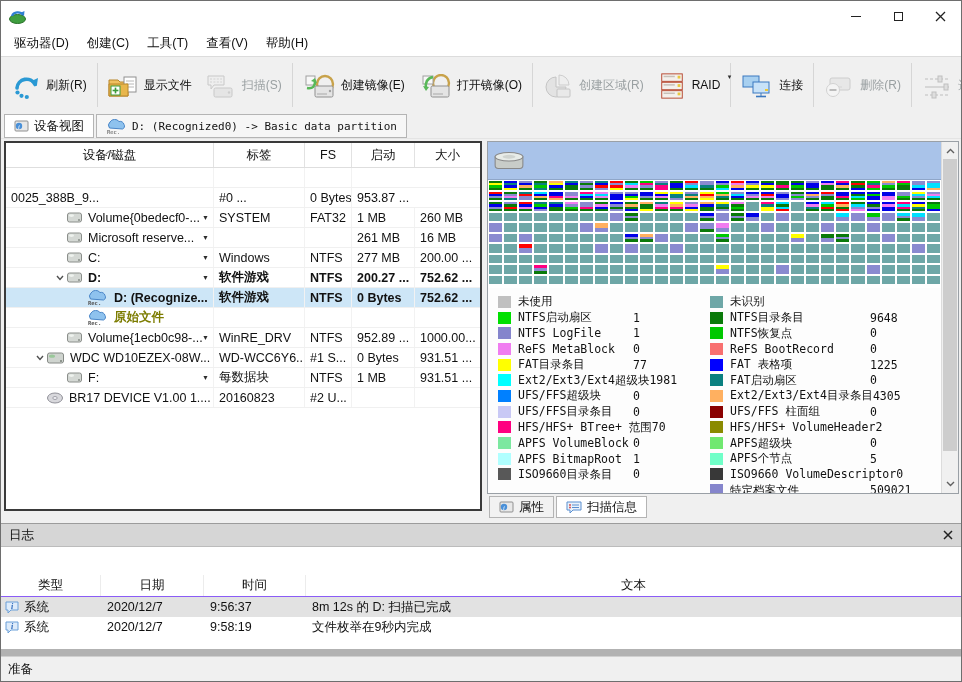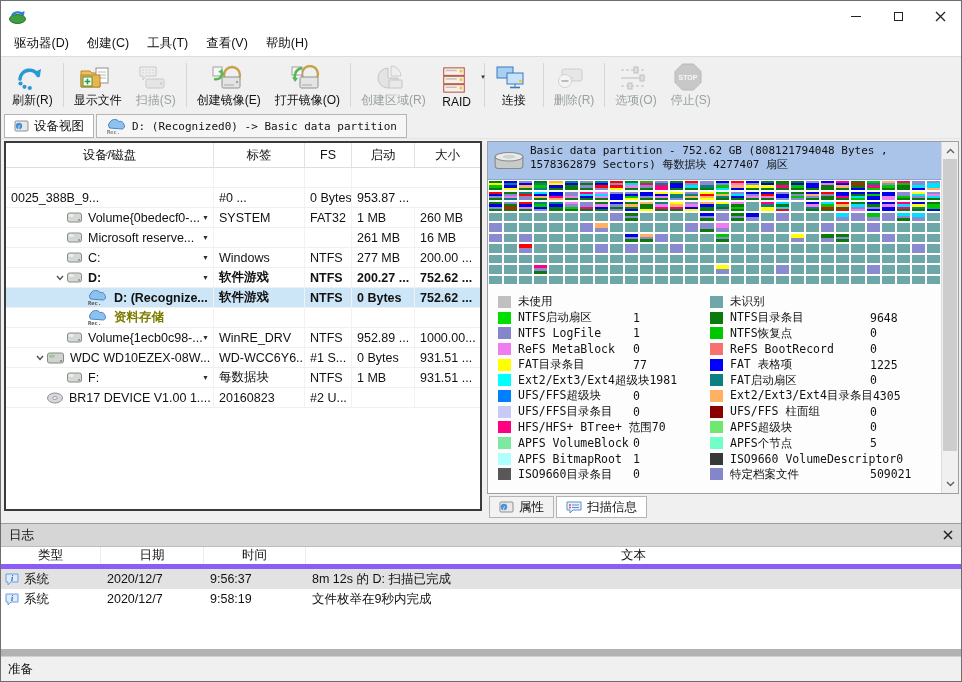--- a/index.html
+++ b/index.html
@@ -15,21 +15,21 @@
   .wbtn { width:42px; height:30px; display:flex; align-items:center; justify-content:center; cursor:default; }
   .glyph-min { width:10px; height:1px; background:#222; display:block; }
   .glyph-max { width:9px; height:9px; border:1px solid #222; display:block; }
 
   
   .menubar { height:25px; display:flex; align-items:center; padding-left:4px; background:#fff; }
   .menu-item { padding:3px 9px; }
 
   
   .toolbar { height:57px; background:#f0f0f0; border-top:1px solid #dcdcdc; display:flex; align-items:center; padding-left:4px; }
-  .tbtn { position:relative; display:flex; flex-direction:column; align-items:center; justify-content:flex-end; height:52px; padding:2px 7px; font-size:12px; white-space:nowrap; }
+  .tbtn { position:relative; display:flex; align-items:center; justify-content:flex-end; height:52px; padding:2px 7px; font-size:12px; white-space:nowrap; }
   .tbtn .ticon { height:30px; display:flex; align-items:flex-end; justify-content:center; margin-bottom:1px; }
   .tbtn.disabled { color:#9aa0a2; }
   .tbtn.disabled .ticon { filter:grayscale(1) opacity(.55); }
   .tbtn .dd-arrow { position:absolute; right:-4px; top:14px; font-size:7px; color:#303030; }
   .tsep { width:1px; height:44px; background:#d6d6d6; margin:0 3px; flex:none; }
 
   
   .tabbar { height:26px; background:#f0f0f0; display:flex; align-items:flex-end; padding-left:3px; border-bottom:1px solid #e4e4e4; }
   .vtab { height:24px; display:flex; align-items:center; gap:5px; padding:0 9px; border:1px solid #b4b4b4; background:#f6f6f6; margin-right:2px; white-space:nowrap; }
   .vtab.active { background:#fff; }
@@ -77,21 +77,21 @@
 
   .rp-tabs { position:absolute; left:488px; top:357px; display:flex; gap:2px; }
   .rtab { height:22px; display:flex; align-items:center; gap:5px; padding:0 9px; border:1px solid #b4b4b4; background:#f2f2f2; white-space:nowrap; }
   .rtab.active { background:#fff; }
 
   
   .hsplit { height:6px; background:#f0f0f0; }
   .log { position:relative; height:126px; background:#fff; border-top:1px solid #9c9c9c; }
   .log-title { height:23px; background:#d6d6d6; border-bottom:1px solid #bcbcbc; display:flex; align-items:center; padding:0 8px; }
   .log-close { margin-left:auto; display:flex; }
-  .log-head { height:22px; display:grid; grid-template-columns:100px 103px 102px 1fr; border-bottom:5px solid #8b5cf6; }
+  .log-head { height:22px; display:grid; grid-template-columns:100px 103px 102px 1fr; border-bottom:1px solid #8b5cf6;margin-top:28px; }
   .log-head .hc { display:flex; align-items:center; justify-content:center; border-right:1px solid #ececec; }
   .log-head .hc:last-child { border-right:none; }
   .log-row { height:20px; display:grid; grid-template-columns:100px 103px 102px 1fr; align-items:center; }
   .log-row.selected { background:#e2e2e2; }
   .log-row .c { display:flex; align-items:center; overflow:hidden; white-space:nowrap; padding-left:6px; }
   .log-row .c.type { padding-left:4px; gap:5px; }
 
   .gstrip { height:7px; background:#b2b2b2; }
   .statusbar { height:25px; background:#f0f0f0; border-top:1px solid #d0d0d0; display:flex; align-items:center; padding-left:7px; }
 </style>
@@ -452,21 +452,21 @@
           <div class="trow bold olive">
             <div class="c name">
               <span class="pad" style="width: 66px;"></span>
               <span class="chevspace"></span>
               <span class="ticon">
                 <svg width="21" height="15" viewBox="0 0 21 15">
                   <path d="M3.5 9a4.5 4.5 0 0 1 .5-6A5.5 5.5 0 0 1 13 2.5a4 4 0 0 1 5 3 3 3 0 0 1-1.5 4.5z" fill="#8ec2ee" stroke="#4a86c8"></path>
                   <text x="1" y="14.5" font-size="5.5" fill="#555" font-family="monospace">Rec.</text>
                 </svg>
               </span>
-              <span class="ttext">资料存储</span>
+              <span class="ttext">原始文件</span>
             </div>
             <div class="c"></div>
             <div class="c"></div>
             <div class="c"></div>
             <div class="c"></div>
           </div>
           <div class="trow">
             <div class="c name">
               <span class="pad" style="width: 46px;"></span>
               <span class="chevspace"></span>
@@ -546,21 +546,20 @@
         </div>
     </div>
 
     <div class="rpanel">
       <div class="rp-head">
         <span class="rp-disk"><svg width="32" height="22" viewBox="0 0 30 20">
               <path d="M2 6h26v8a3 3 0 0 1-3 3H5a3 3 0 0 1-3-3z" fill="#c8ccc8" stroke="#888"></path>
               <ellipse cx="15" cy="6" rx="13" ry="4" fill="#e8ece8" stroke="#888"></ellipse>
               <ellipse cx="15" cy="6" rx="6" ry="1.8" fill="#d0d4d0"></ellipse>
             </svg></span>
-        <span class="rp-headtext">Basic data partition - 752.62 GB (808121794048 Bytes , 1578362879 Sectors) 每数据块 4277407 扇区</span>
       </div>
       <div class="blockgrid" id="blockgrid">
           <div class="bcell" style="background: linear-gradient(rgb(10, 122, 10) 0%, rgb(10, 122, 10) 25%, rgb(255, 255, 0) 25%, rgb(255, 255, 0) 50%, rgb(0, 200, 0) 50%, rgb(0, 200, 0) 75%, rgb(10, 122, 10) 75%, rgb(10, 122, 10) 100%);"></div>
           <div class="bcell" style="background: linear-gradient(rgb(0, 0, 232) 0%, rgb(0, 0, 232) 25%, rgb(10, 128, 128) 25%, rgb(10, 128, 128) 50%, rgb(0, 0, 232) 50%, rgb(0, 0, 232) 75%, rgb(255, 255, 0) 75%, rgb(255, 255, 0) 100%);"></div>
           <div class="bcell" style="background: linear-gradient(rgb(138, 138, 208) 0%, rgb(138, 138, 208) 25%, rgb(0, 0, 232) 25%, rgb(0, 0, 232) 50%, rgb(255, 176, 96) 50%, rgb(255, 176, 96) 75%, rgb(10, 122, 10) 75%, rgb(10, 122, 10) 100%);"></div>
           <div class="bcell" style="background: linear-gradient(rgb(10, 122, 10) 0%, rgb(10, 122, 10) 25%, rgb(10, 128, 128) 25%, rgb(10, 128, 128) 50%, rgb(0, 200, 0) 50%, rgb(0, 200, 0) 75%, rgb(10, 128, 128) 75%, rgb(10, 128, 128) 100%);"></div>
           <div class="bcell" style="background: linear-gradient(rgb(255, 176, 96) 0%, rgb(255, 176, 96) 25%, rgb(255, 255, 0) 25%, rgb(255, 255, 0) 50%, rgb(0, 0, 232) 50%, rgb(0, 0, 232) 75%, rgb(10, 122, 10) 75%, rgb(10, 122, 10) 100%);"></div>
           <div class="bcell" style="background: linear-gradient(rgb(10, 128, 128) 0%, rgb(10, 128, 128) 25%, rgb(0, 0, 232) 25%, rgb(0, 0, 232) 50%, rgb(10, 122, 10) 50%, rgb(10, 122, 10) 75%, rgb(10, 122, 10) 75%, rgb(10, 122, 10) 100%);"></div>
           <div class="bcell" style="background: linear-gradient(rgb(138, 138, 208) 0%, rgb(138, 138, 208) 25%, rgb(10, 122, 10) 25%, rgb(10, 122, 10) 50%, rgb(138, 138, 208) 50%, rgb(138, 138, 208) 75%, rgb(10, 122, 10) 75%, rgb(10, 122, 10) 100%);"></div>
           <div class="bcell" style="background: linear-gradient(rgb(10, 128, 128) 0%, rgb(10, 128, 128) 25%, rgb(0, 0, 232) 25%, rgb(0, 0, 232) 50%, rgb(255, 0, 0) 50%, rgb(255, 0, 0) 75%, rgb(138, 138, 208) 75%, rgb(138, 138, 208) 100%);"></div>
@@ -955,20 +954,25 @@
               <span class="lg-sw" style="background: rgb(255, 176, 96);"></span>
               <span class="lg-label">Ext2/Ext3/Ext4目录条目</span>
               <span class="lg-count">4305</span>
             </div>
             <div class="lg-row">
               <span class="lg-sw" style="background: rgb(138, 0, 0);"></span>
               <span class="lg-label">UFS/FFS 柱面组</span>
               <span class="lg-count">0</span>
             </div>
             <div class="lg-row">
+              <span class="lg-sw" style="background: rgb(138, 138, 0);"></span>
+              <span class="lg-label">HFS/HFS+ VolumeHeader</span>
+              <span class="lg-count">2</span>
+            </div>
+            <div class="lg-row">
               <span class="lg-sw" style="background: rgb(112, 232, 112);"></span>
               <span class="lg-label">APFS超级块</span>
               <span class="lg-count">0</span>
             </div>
             <div class="lg-row">
               <span class="lg-sw" style="background: rgb(112, 255, 200);"></span>
               <span class="lg-label">APFS个节点</span>
               <span class="lg-count">5</span>
             </div>
             <div class="lg-row">

